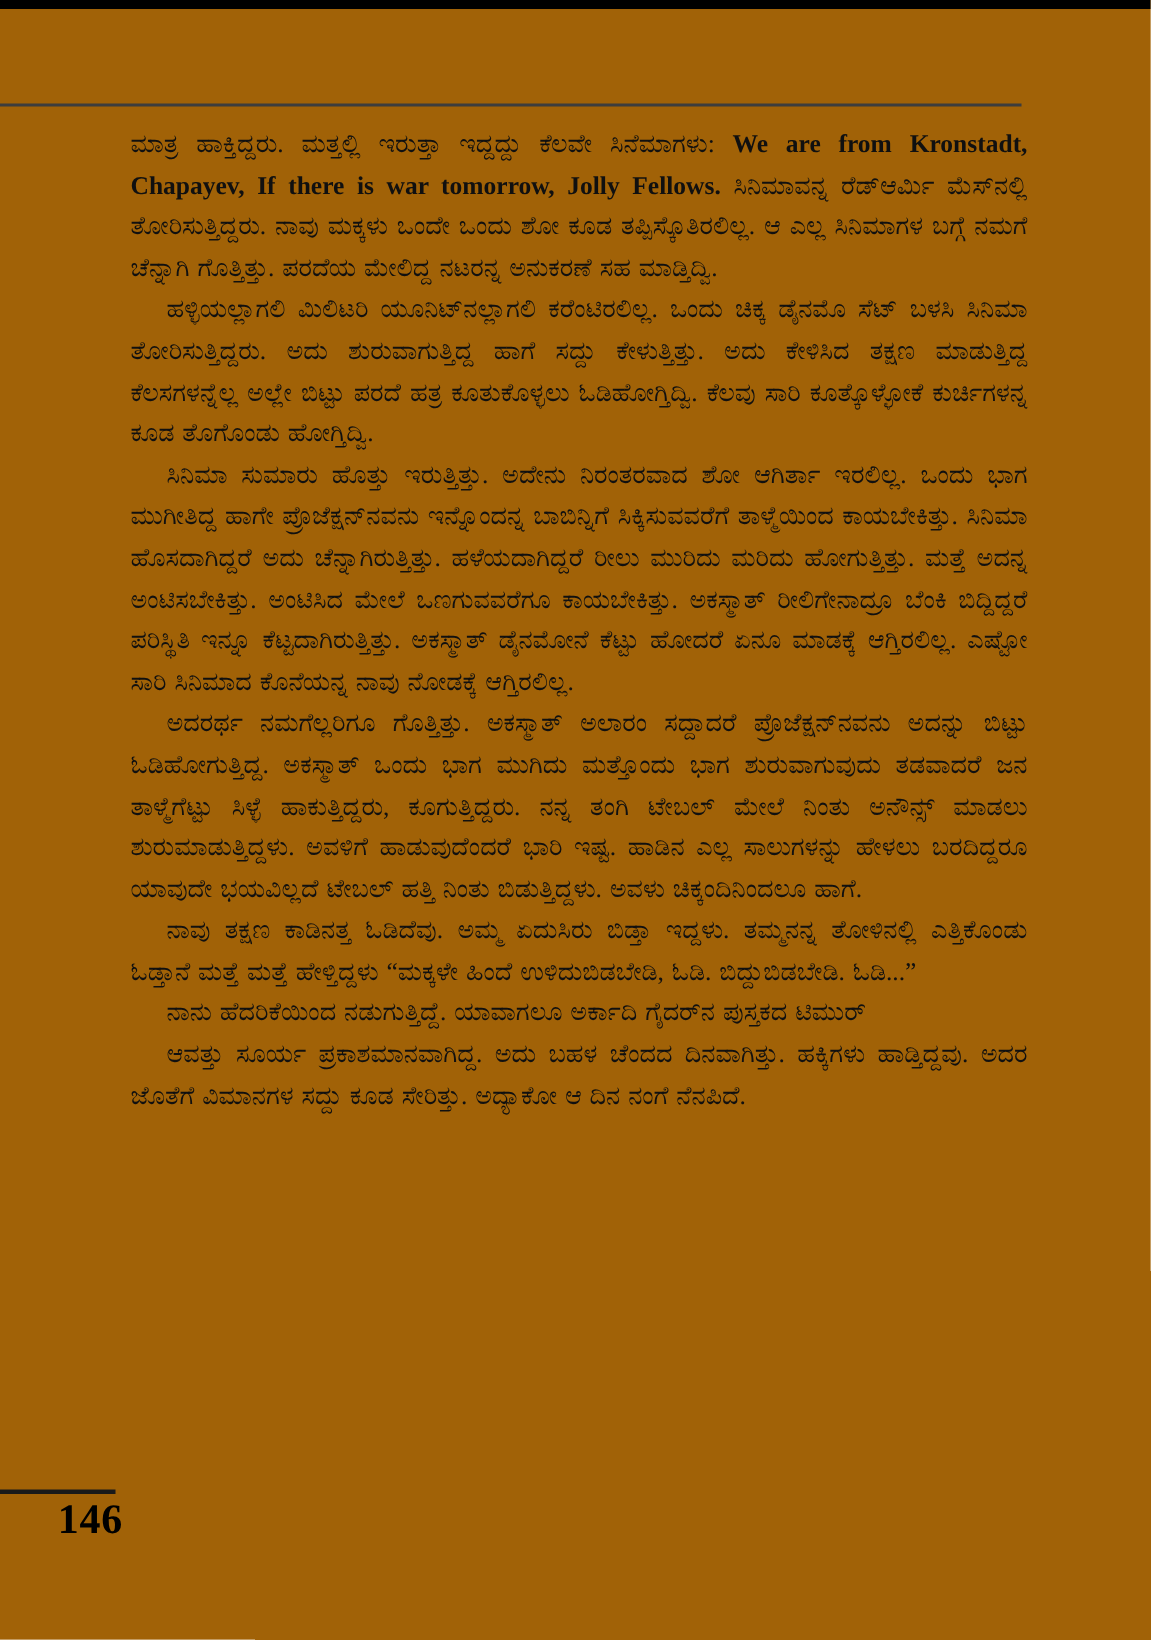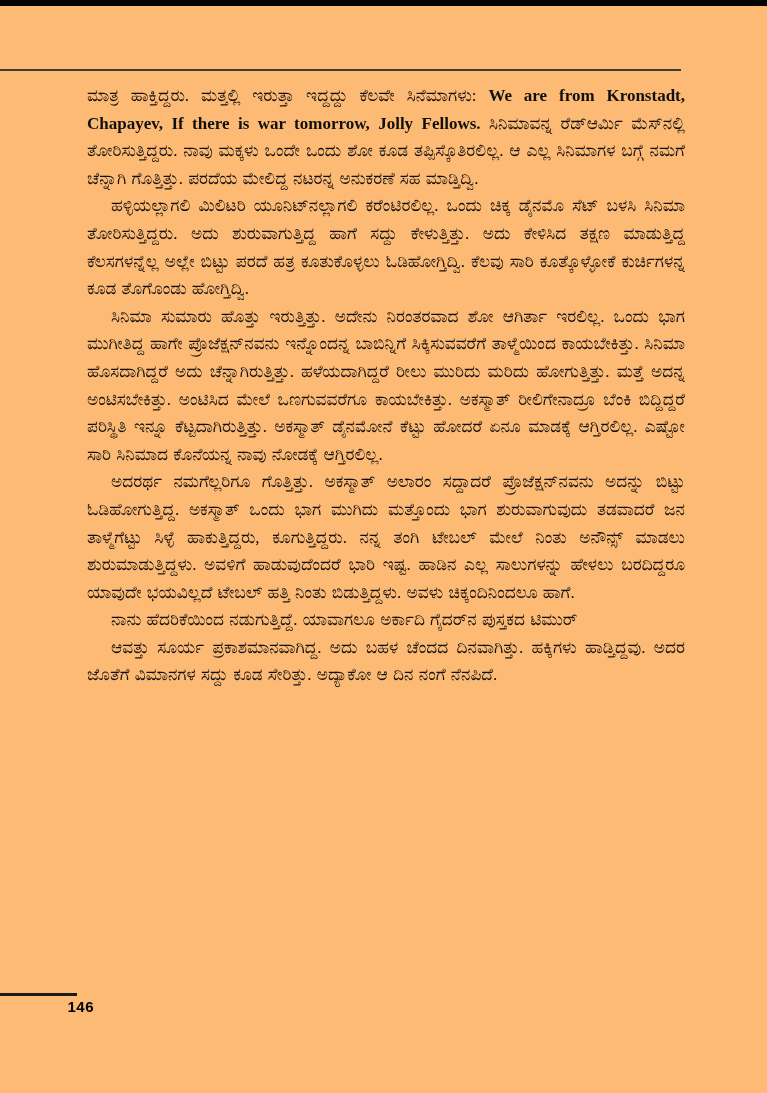--- a/index.html
+++ b/index.html
@@ -10,21 +10,21 @@
   body {
     width: 767px;
     height: 1093px;
     position: relative;
     overflow: hidden;
     font-family: "Liberation Serif", "DejaVu Serif", serif;
   }
   .page {
     position: absolute;
     inset: 0;
-    background: #fdba74;
+    background: #a16207;
   }
   .top-scan-bar {
     position: absolute;
     top: 0;
     left: 0;
     width: 767px;
     height: 6px;
     background: #000000;
   }
   .header-rule {
@@ -61,27 +61,27 @@
   .footer-rule {
     position: absolute;
     left: 0;
     top: 993px;
     width: 77px;
     height: 3px;
     background: #1a1a1a;
   }
   .page-number {
     position: absolute;
-    left: 16px;
+    left: 4px;
     top: 998px;
     width: 78px;
     text-align: right;
-    font-family: Liberation Sans, sans-serif;
+    font-family: Liberation Serif, serif;
     font-weight: bold;
-    font-size: 15px;
+    font-size: 28px;
     letter-spacing: 0.5px;
     color: #000000;
   }
 </style>
 </head>
 <body>
 
 <div class="page">
 
   <div class="top-scan-bar"></div>
@@ -104,20 +104,23 @@
 
 
     <p class="ind">
       <span>ಅದರರ್ಥ ನಮಗೆಲ್ಲರಿಗೂ ಗೊತ್ತಿತ್ತು. ಅಕಸ್ಮಾತ್ ಅಲಾರಂ ಸದ್ದಾದರೆ ಪ್ರೊಜೆಕ್ಷನ್‌ನವನು ಅದನ್ನು ಬಿಟ್ಟು ಓಡಿಹೋಗುತ್ತಿದ್ದ. ಅಕಸ್ಮಾತ್ ಒಂದು ಭಾಗ ಮುಗಿದು ಮತ್ತೊಂದು ಭಾಗ ಶುರುವಾಗುವುದು ತಡವಾದರೆ ಜನ ತಾಳ್ಮೆಗೆಟ್ಟು ಸಿಳ್ಳೆ ಹಾಕುತ್ತಿದ್ದರು, ಕೂಗುತ್ತಿದ್ದರು. ನನ್ನ ತಂಗಿ ಟೇಬಲ್ ಮೇಲೆ ನಿಂತು ಅನೌನ್ಸ್ ಮಾಡಲು ಶುರುಮಾಡುತ್ತಿದ್ದಳು. ಅವಳಿಗೆ ಹಾಡುವುದೆಂದರೆ ಭಾರಿ ಇಷ್ಟ. ಹಾಡಿನ ಎಲ್ಲ ಸಾಲುಗಳನ್ನು ಹೇಳಲು ಬರದಿದ್ದರೂ ಯಾವುದೇ ಭಯವಿಲ್ಲದೆ ಟೇಬಲ್ ಹತ್ತಿ ನಿಂತು ಬಿಡುತ್ತಿದ್ದಳು. ಅವಳು ಚಿಕ್ಕಂದಿನಿಂದಲೂ ಹಾಗೆ.</span>
     </p>
 
 
 
 
 
+    <p class="ind">
+      <span>ನಾವು ತಕ್ಷಣ ಕಾಡಿನತ್ತ ಓಡಿದೆವು. ಅಮ್ಮ ಏದುಸಿರು ಬಿಡ್ತಾ ಇದ್ದಳು. ತಮ್ಮನನ್ನ ತೋಳಿನಲ್ಲಿ ಎತ್ತಿಕೊಂಡು ಓಡ್ತಾನೆ ಮತ್ತೆ ಮತ್ತೆ ಹೇಳ್ತಿದ್ದಳು “ಮಕ್ಕಳೇ ಹಿಂದೆ ಉಳಿದುಬಿಡಬೇಡಿ, ಓಡಿ. ಬಿದ್ದುಬಿಡಬೇಡಿ. ಓಡಿ...”</span>
+    </p>
 
     <p class="ind">
       <span>ನಾನು ಹೆದರಿಕೆಯಿಂದ ನಡುಗುತ್ತಿದ್ದೆ. ಯಾವಾಗಲೂ ಅರ್ಕಾದಿ ಗೈದರ್‌ನ ಪುಸ್ತಕದ ಟಿಮುರ್</span>
     </p>
 
     <p class="ind">
       <span>ಆವತ್ತು ಸೂರ್ಯ ಪ್ರಕಾಶಮಾನವಾಗಿದ್ದ. ಅದು ಬಹಳ ಚೆಂದದ ದಿನವಾಗಿತ್ತು. ಹಕ್ಕಿಗಳು ಹಾಡ್ತಿದ್ದವು. ಅದರ ಜೊತೆಗೆ ವಿಮಾನಗಳ ಸದ್ದು ಕೂಡ ಸೇರಿತ್ತು. ಅದ್ಯಾಕೋ ಆ ದಿನ ನಂಗೆ ನೆನಪಿದೆ.</span>
     </p>
 
   </div>

